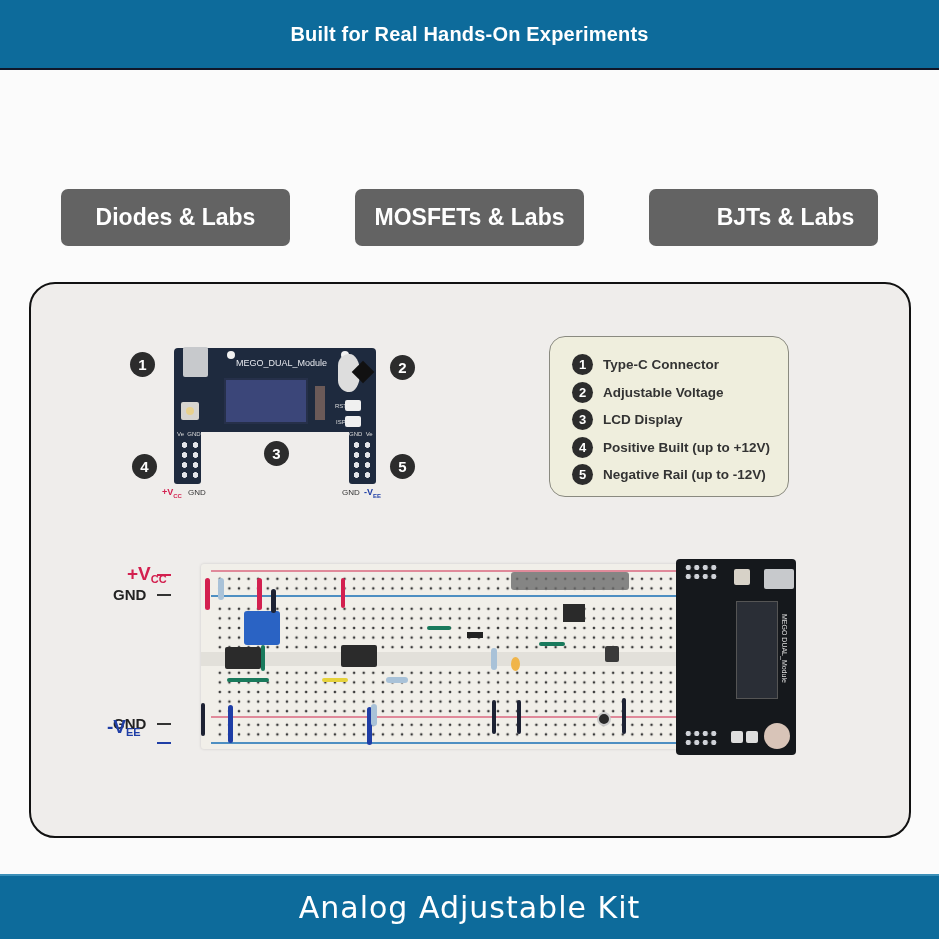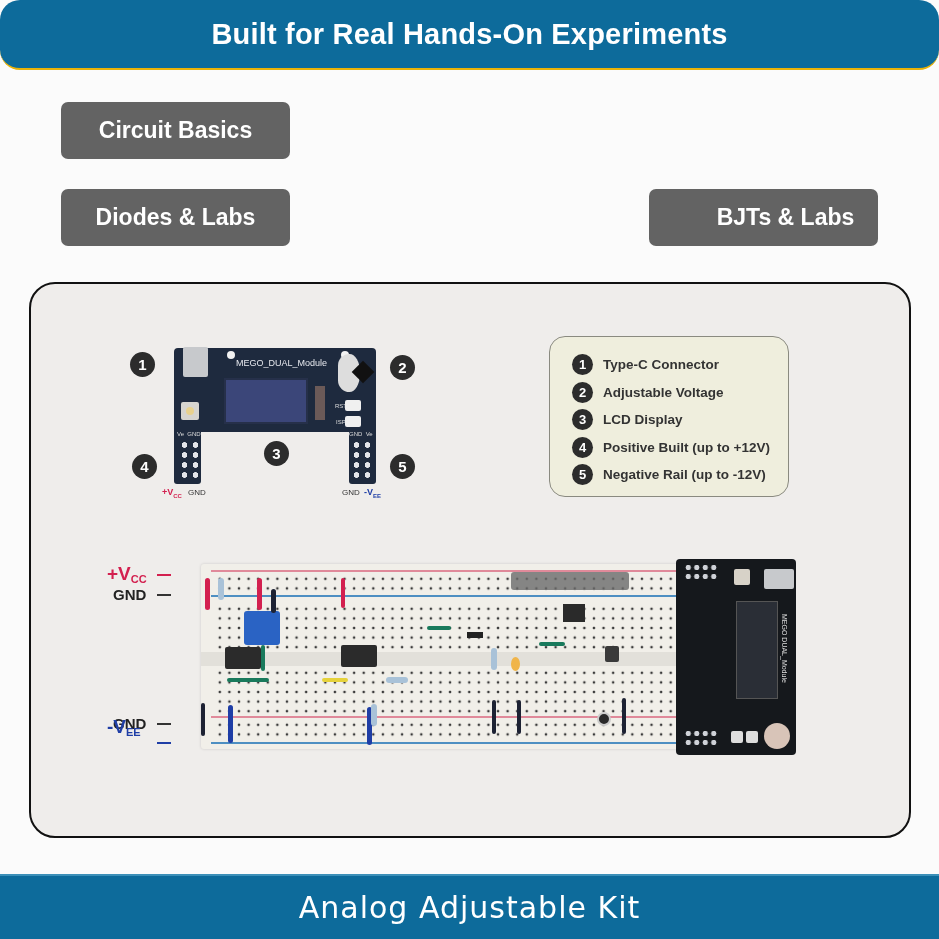--- a/index.html
+++ b/index.html
@@ -4,21 +4,21 @@
 <style>
   * { box-sizing: border-box; margin: 0; padding: 0; }
   html, body { width: 939px; height: 939px; overflow: hidden; background: #fbfbfb; }
   body { position: relative; font-family: "Liberation Sans", "DejaVu Sans", sans-serif; }
 
   .banner {
     position: absolute; left: 0; width: 939px; background: #0d6b9b;
     display: flex; align-items: center; justify-content: center;
     color: #ffffff; font-weight: bold;
   }
-  .banner.top { top: 0; height: 70px; font-size: 29px; letter-spacing: 0.2px; border-bottom: 2px solid #eab308; border-radius: 20px; }
+  .banner.top { top: 0; height: 70px; font-size: 20px; letter-spacing: 0.2px; border-bottom: 2px solid #0f172a; }
   .banner.bottom { top: 874px; height: 65px; font-size: 30px; letter-spacing: 1px; border-top: 2px solid #3b8fb8; font-family: "DejaVu Sans", sans-serif; font-weight: normal; }
 
   .topics { position: absolute; left: 0; top: 0; width: 939px; height: 260px; }
   .topic {
     position: absolute; width: 229px; height: 57px; background: #636363; border-radius: 7px;
     color: #ffffff; font-weight: bold; font-size: 23px;
     display: flex; align-items: center; justify-content: center;
   }
 
   .panel {
@@ -36,21 +36,21 @@
   .legend-box {
     position: absolute; left: 518px; top: 52px; width: 240px; height: 161px;
     background: #efeedd; border: 1.5px solid #8a8a80; border-radius: 16px;
     padding: 14px 0 0 22px;
   }
   .legend-row { display: flex; align-items: center; height: 27.5px; }
   .legend-row .badge { position: static; width: 21px; height: 21px; font-size: 13px; margin-right: 10px; }
   .legend-row .txt { font-size: 13.5px; font-weight: bold; color: #333; }
 
   .rail-label { position: absolute; font-weight: bold; font-size: 15px; color: #222; }
-  .rail-label.red { color: #d3204f; font-size: 19px; }
+  .rail-label.red { color: #d3204f; font-size: 19px; margin-left: 20px; }
   .rail-label.blue { color: #1f3ea6; font-size: 19px; }
   .rail-label sub { font-size: 11px; vertical-align: -3px; }
   .rail-dash { position: absolute; height: 1.5px; width: 14px; }
 
   .breadboard {
     position: absolute; left: 170px; top: 280px; width: 495px; height: 185px;
     background: #f1efe9; border-radius: 3px; box-shadow: 0 0 3px rgba(0,0,0,.15);
   }
   .bb-line { position: absolute; left: 10px; right: 0; height: 1.5px; }
   .holes { position: absolute; left: 14px; right: 6px;
@@ -64,22 +64,22 @@
   .dual-module { position: absolute; left: 645px; top: 275px; width: 120px; height: 196px; background: #15181c; border-radius: 4px; }
 </style>
 </head>
 <body>
 
 <div class="banner top">
   <span>Built for Real Hands-On Experiments</span>
 </div>
 
 <div class="topics">
-  <div class="topic" style="left:61px;top:102px;">Circuit Basics</div>
   <div class="topic" style="left:61px;top:189px;">Diodes &amp; Labs</div>
+  <div class="topic" style="left:355px;top:189px;">MOSFETs &amp; Labs</div>
   <div class="topic" style="left:649px;top:189px;padding-left:44px;">BJTs &amp; Labs</div>
 </div>
 
 <div class="panel">
 
   <div>
 
     <div class="pcb" style="left:143px;top:64px;width:202px;height:84px;border-radius:4px;"></div>
     <div class="pcb" style="left:143px;top:140px;width:27px;height:60px;border-radius:0 0 3px 3px;"></div>
     <div class="pcb" style="left:318px;top:140px;width:27px;height:60px;border-radius:0 0 3px 3px;"></div>

